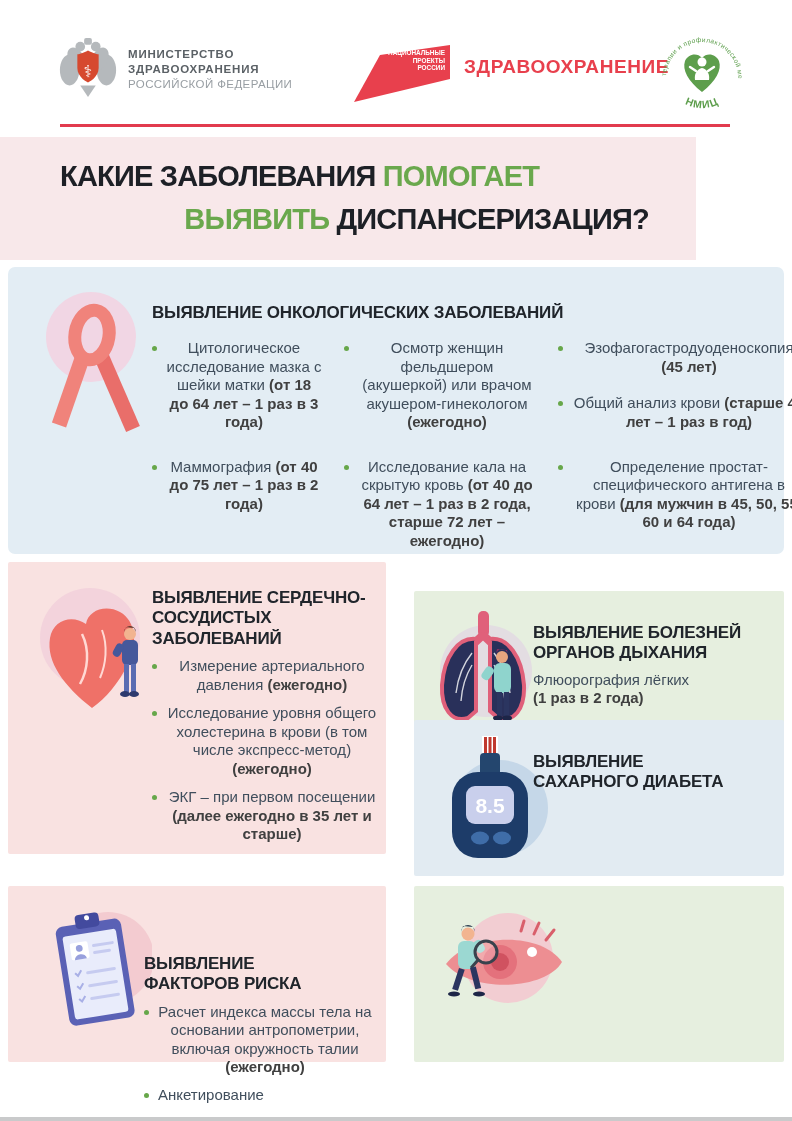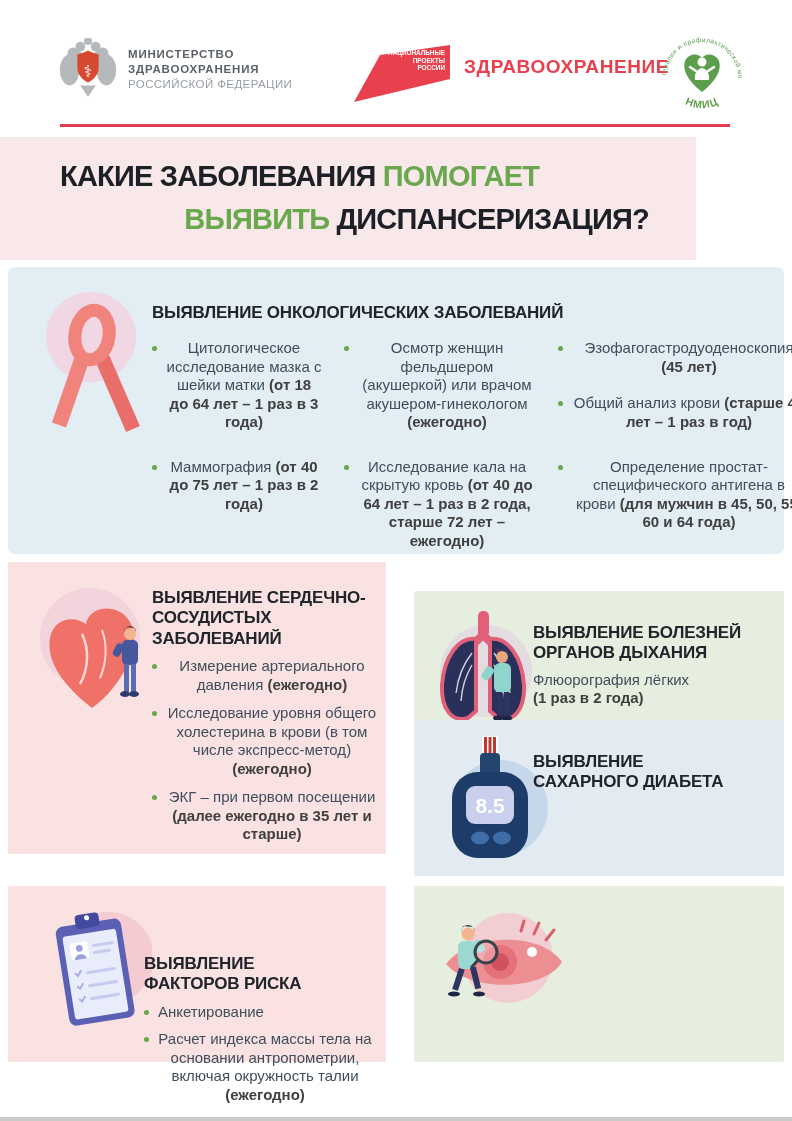--- a/index.html
+++ b/index.html
@@ -278,25 +278,25 @@
         <rect x="50" y="87" width="30" height="3" rx="1.5" fill="#c6cbf0"></rect>
         <path d="M39,100 l2.5,3 4,-5" stroke="#a9b0e6" stroke-width="2" fill="none"></path>
         <rect x="50" y="100" width="30" height="3" rx="1.5" fill="#c6cbf0"></rect>
       </g>
     </svg>
     <div class="risk-body">
       <div class="h">ВЫЯВЛЕНИЕ ФАКТОРОВ РИСКА</div>
       <div class="txt">
         <div class="li">
             <span class="dot"></span>
+            <p><span>Расчет индекса массы тела на основании антропометрии, включая окружность талии</span> <span class="g">(ежегодно)</span></p>
+          </div>
+        <div class="li">
+            <span class="dot"></span>
             <p><span>Анкетирование</span></p>
-          </div>
-        <div class="li">
-            <span class="dot"></span>
-            <p><span>Расчет индекса массы тела на основании антропометрии, включая окружность талии</span> <span class="g">(ежегодно)</span></p>
           </div>
       </div>
     </div>
   </div>
 
   <div class="abs card sec-glau">
     <svg class="abs" style="left:14px; top:16px;" width="140" height="122" viewBox="0 0 140 122">
       <circle cx="80" cy="56" r="45" fill="#f2cdd2"></circle>
       <path d="M18,62 C40,32 112,28 134,60 C118,88 44,92 18,62 Z" fill="#ed8e92"></path>
       <path d="M118,38 L126,28 M106,32 L111,21 M93,29 L96,19" stroke="#d95f6b" stroke-width="3" stroke-linecap="round"></path>

